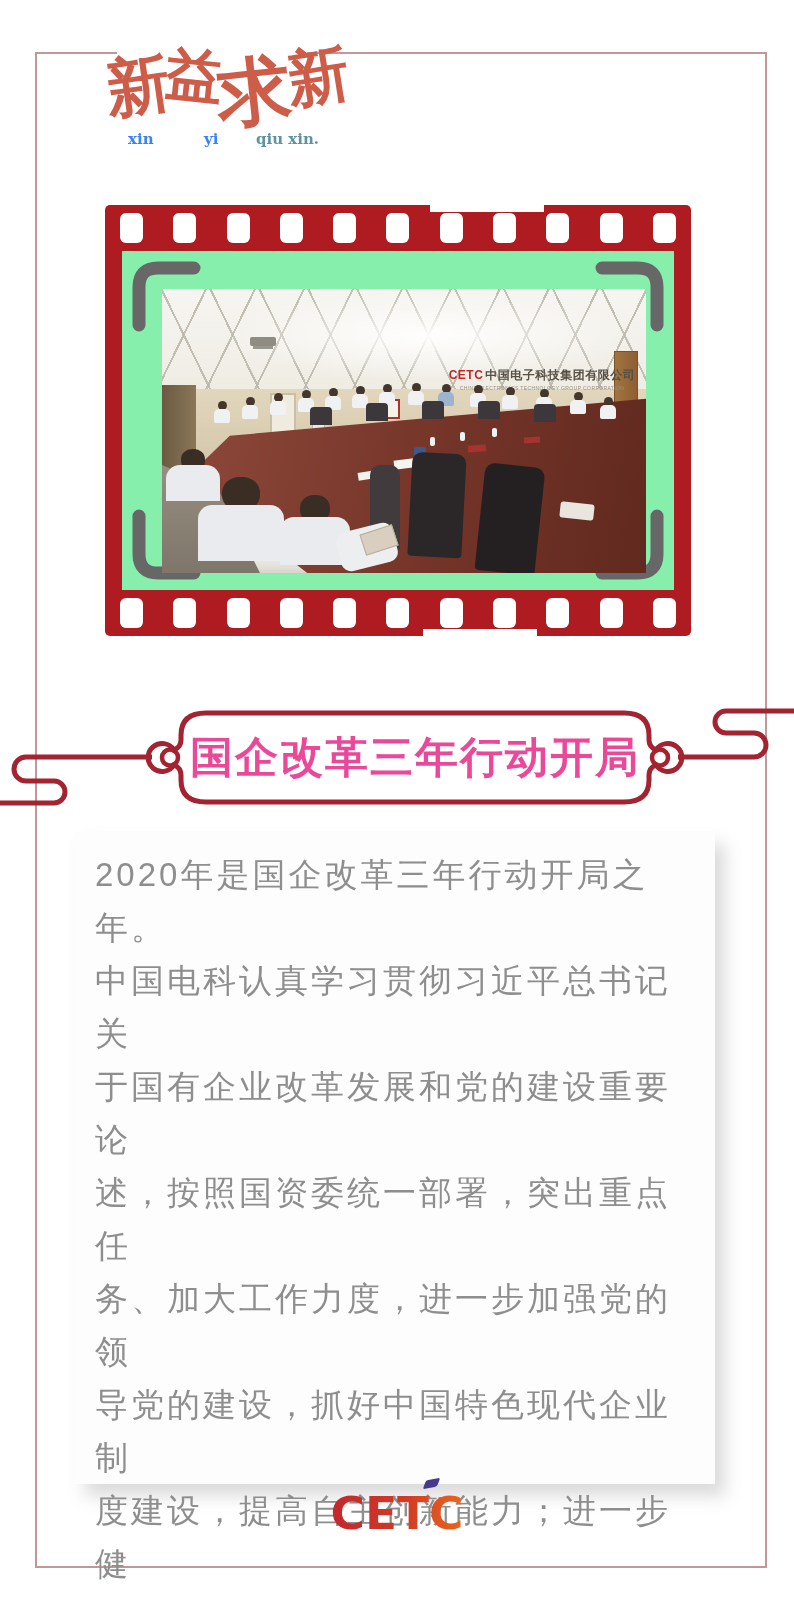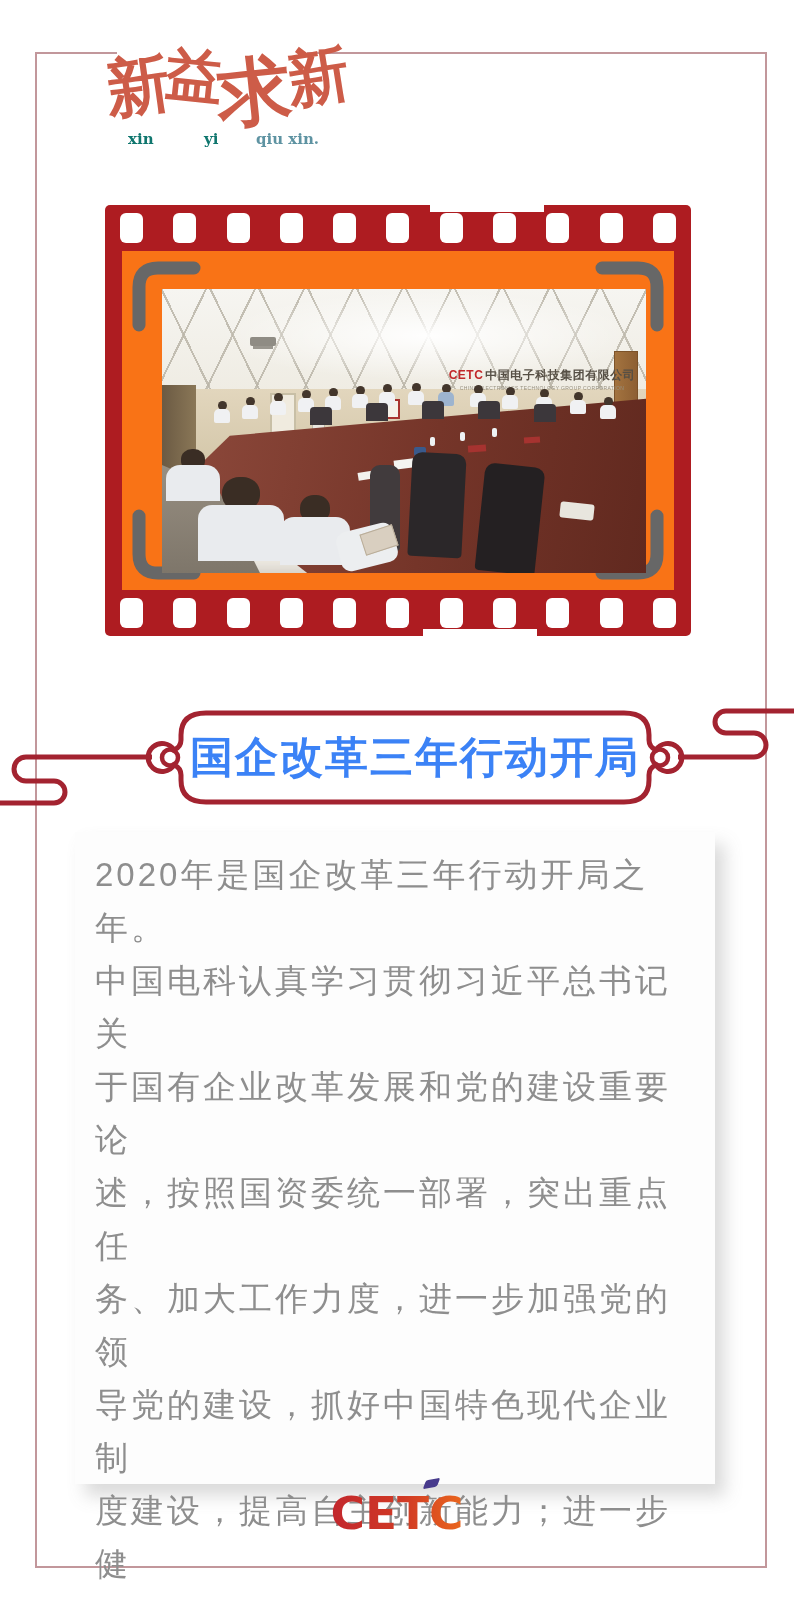--- a/index.html
+++ b/index.html
@@ -18,38 +18,38 @@
   .masthead { position:absolute; left:106px; top:54px; width:280px; z-index:3; }
   .brand-row { display:flex; align-items:flex-start; height:84px; }
   .brand-row span { font-family:"DejaVu Serif", serif; font-weight:bold; color:#cd5c48;
                     display:inline-block; line-height:1; }
   .bc0 { font-size:64px; transform:rotate(-8deg); }
   .bc1 { font-size:57px; transform:translateY(-8px) rotate(6deg); margin-left:-4px; }
   .bc2 { font-size:74px; transform:translateY(0px) rotate(-6deg); margin-left:-6px; }
   .bc3 { font-size:62px; transform:translateY(-8px) rotate(-9deg); margin-left:-4px; }
   .pinyin-row { position:relative; height:20px; margin-top:-8px;
                 font-family:"DejaVu Serif", serif; font-weight:bold; font-size:15px; }
-  .pinyin-row .py { position:absolute; color:#0f766e; }
+  .pinyin-row .py { position:absolute; color:#3b82f6; }
   .py1 { left:22px; }  .py2 { left:98px; }
   .py3 { left:150px; color:#5e93a2 !important; }
   .brand-subtitle { margin-top:6px; margin-left:60px; font-size:25px; font-weight:bold;
                     color:#cd5c48; letter-spacing:3px; }
 
   
   .filmstrip { position:absolute; left:105px; top:205px; width:586px; height:431px;
                background:#ae1c21; border-radius:5px; z-index:3; }
   .holes { position:absolute; left:15px; right:15px; display:flex;
            justify-content:space-between; }
   .holes.top { top:8px; }  .holes.bottom { bottom:8px; }
   .hole { width:23px; height:30px; background:#ffffff; border-radius:6px; }
   .film-notch { position:absolute; width:114px; height:7px; background:#ffffff; }
   .notch-top { left:325px; top:0; }
   .notch-bottom { left:318px; bottom:0; }
   .film-inner { position:absolute; left:17px; right:17px; top:46px; bottom:46px;
-                background:#f97316; }
+                background:#86efac; }
   .brackets { position:absolute; inset:0; }
 
   
   .photo { position:absolute; left:40px; top:38px; width:484px; height:284px;
            overflow:hidden; background:#efece4;
            box-shadow:inset 0 0 18px rgba(60,40,30,.25); }
   .ph-ceiling { position:absolute; left:0; top:0; width:100%; height:104px;
     background:
       radial-gradient(ellipse at 55% 45%, rgba(255,255,255,.95) 0%, rgba(255,255,255,0) 55%),
       repeating-linear-gradient(64deg, rgba(186,181,168,.85) 0 2px, transparent 2px 44px),
@@ -90,21 +90,21 @@
   .bigperson .head { border-radius:46%; background:#3a2d24; margin:0 auto; }
   .bigperson .torso { border-radius:14px 14px 0 0; background:#e9ebee; margin-top:-6px; }
   .chair { position:absolute; background:#2b2729; border-radius:10px 10px 4px 4px; }
   .farchair { position:absolute; background:#3c373b; border-radius:4px 4px 0 0; }
   .titem { position:absolute; }
 
   
   .banner-svg { position:absolute; left:0; top:690px; width:794px; height:130px; z-index:4; }
   .banner-title { position:absolute; left:181px; top:713px; width:468px; height:89px;
                   z-index:5; display:flex; align-items:center; justify-content:center;
-                  font-size:43px; font-weight:bold; color:#3b82f6; letter-spacing:2px;
+                  font-size:43px; font-weight:bold; color:#ec4899; letter-spacing:2px;
                   white-space:nowrap; }
 
   
   .article-card { position:absolute; left:75px; top:832px; width:640px; height:652px;
                   background:#fdfdfd; box-shadow:10px 12px 16px rgba(110,110,110,.25);
                   z-index:3; }
   .article-body { position:absolute; left:20px; top:16px; width:606px;
                   font-size:33px; line-height:53px; letter-spacing:3px; color:#8e8e8e;
                   font-weight:normal; white-space:pre-line; }
 

